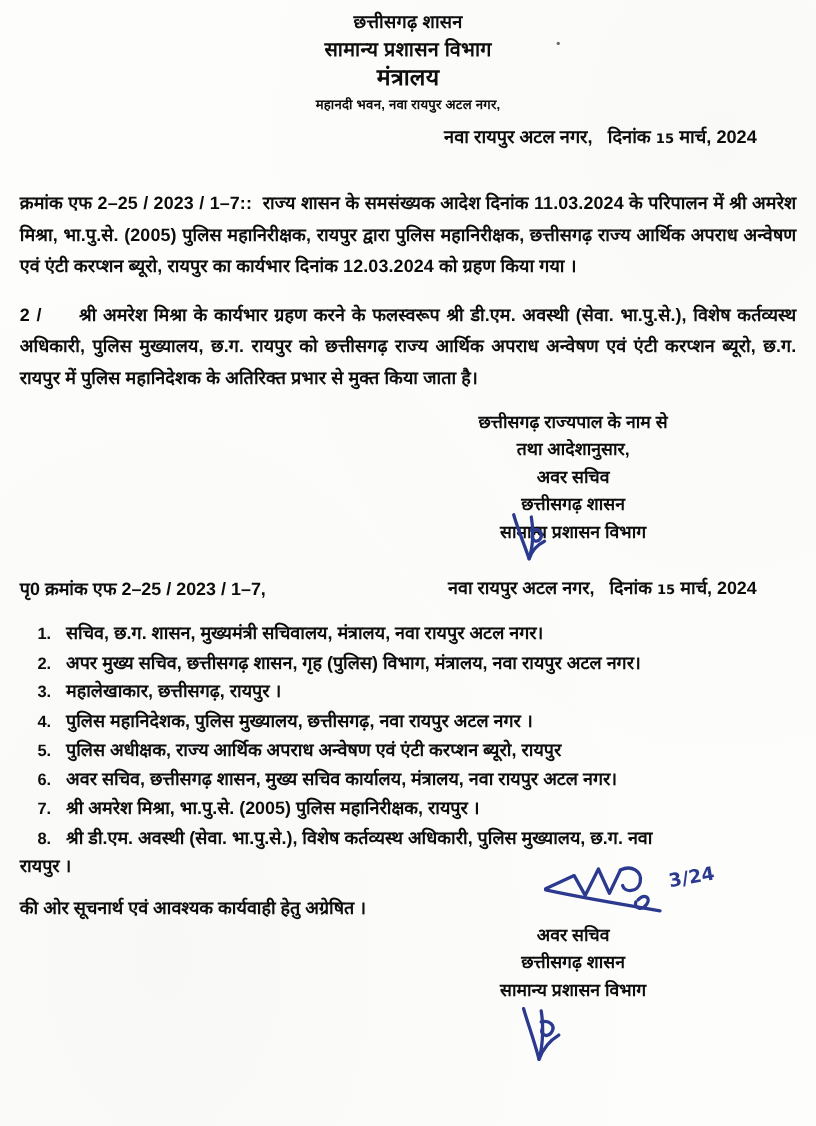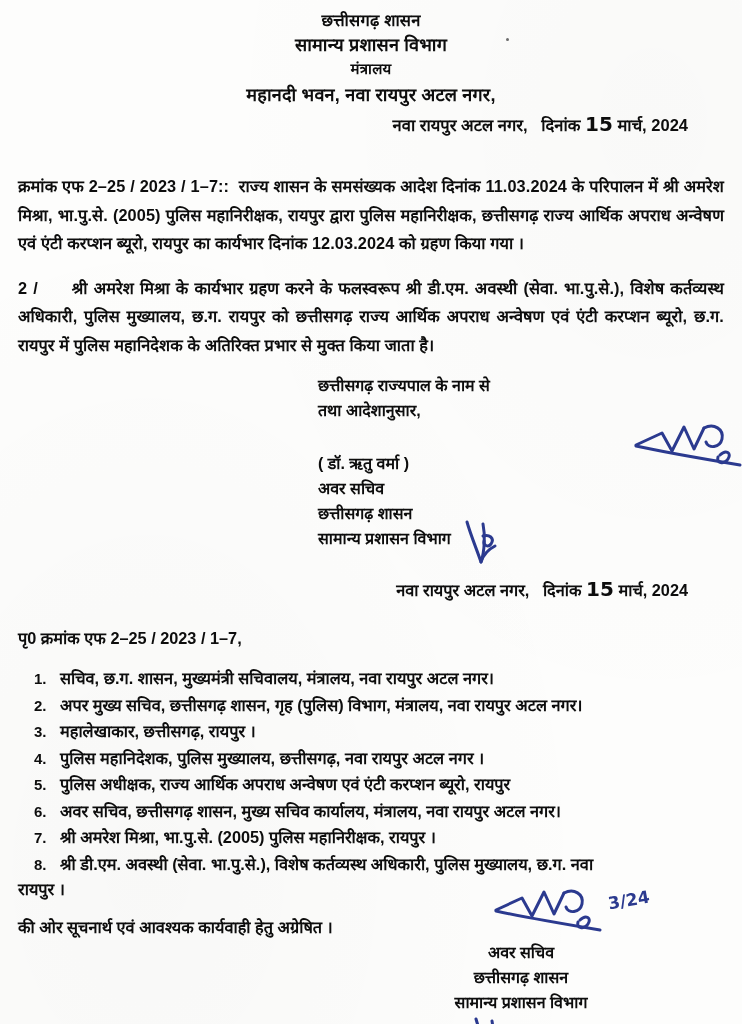--- a/index.html
+++ b/index.html
@@ -19,56 +19,57 @@
     background:
       radial-gradient(ellipse at 20% 85%, rgba(0,0,0,0.018), rgba(0,0,0,0) 55%),
       radial-gradient(ellipse at 88% 12%, rgba(0,0,0,0.015), rgba(0,0,0,0) 50%),
       #fdfdfc;
   }
   .ctr{text-align:center;}
   
   .hdr{font-weight:bold;font-size:17px;line-height:25px;letter-spacing:.2px;}
   .hdr .l1{font-size:16.5px;}
   .hdr .l2{font-size:18px;}
-  .hdr .l3{font-size:15px;font-family:Liberation Mono, monospace;}
-  .hdr .l4{font-size:18px;}
+  .hdr .l3{font-size:21px;}
+  .hdr .l4{font-size:12px;}
   .dotmark{
     position:absolute;left:506px;top:38px;width:3px;height:3px;
     background:#6b6b6b;border-radius:50%;
   }
   
   .aadesh{
     margin-top:26px;
     font-weight:bold;font-size:18px;
     padding-left:20px;
   }
   .placedate{
     text-align:right;
     font-weight:bold;font-size:16.5px;
     margin-top:4px;padding-right:36px;
   }
   .hw-date{
     font-family:"DejaVu Sans", sans-serif;
-    font-weight:bold;font-size:20px;
+    font-weight:bold;font-size:12px;
   }
   
   .para{
     font-size:16.3px;
     line-height:28.5px;
     text-align:justify;
     font-weight:bold;
     margin-top:36px;
     letter-spacing:.1px;
   }
   .para.p2{margin-top:16px;}
   .num{font-weight:bold;}
   .gap{display:inline-block;width:34px;}
   
   .sig-block{
     margin-top:14px;
+    text-align:center;
     font-size:16px;
     font-weight:bold;
     line-height:25px;
     position:relative;
     padding-left:300px;
   }
   .sig-name{margin-top:28px;position:relative;}
   .ink{
     position:absolute;
     color:#2b3a8f;
@@ -77,21 +78,21 @@
   }
   .sig-svg{position:absolute;pointer-events:none;}
   
   .prati-row{
     margin-top:26px;
     display:flex;
     align-items:flex-start;
     justify-content:space-between;
     font-weight:bold;font-size:16.3px;
   }
-  .prati-left{line-height:27px;margin-top:48px;}
+  .prati-left{line-height:27px;}
   .prati-right{padding-right:36px;font-size:16.3px;}
   
   .list{margin-top:14px;font-size:16.3px;font-weight:bold;}
   .li{display:flex;line-height:25px;margin-bottom:1.5px;}
   .li .idx{width:42px;flex:none;padding-left:16px;box-sizing:border-box;font-size:15px;}
   .li .txt{flex:1;}
   .closing{
     margin-top:16px;
     font-size:16.3px;font-weight:bold;
   }
@@ -129,33 +130,20 @@
   </div>
 
   <div class="para p2">
     <span class="num">2 /</span><span class="gap"></span><span>श्री अमरेश मिश्रा के कार्यभार ग्रहण करने के फलस्वरूप श्री डी.एम. अवस्थी (सेवा. भा.पु.से.), विशेष कर्तव्यस्थ अधिकारी, पुलिस मुख्यालय, छ.ग. रायपुर को छत्तीसगढ़ राज्य आर्थिक अपराध अन्वेषण एवं एंटी करप्शन ब्यूरो, छ.ग. रायपुर में पुलिस महानिदेशक के अतिरिक्त प्रभार से मुक्त किया जाता है।</span>
   </div>
 
   <div class="sig-block">
     <div>छत्तीसगढ़ राज्यपाल के नाम से</div>
     <div>तथा आदेशानुसार,</div>
 
-    <div class="sig-name">
-      
-      <svg class="sig-svg" width="170" height="66" style="left:310px;top:-36px;" viewBox="0 0 170 66">
-        <g fill="none" stroke="#2b3a8f" stroke-width="3" stroke-linecap="round" stroke-linejoin="round">
-          <path d="M8 30 L34 18 L44 36 L56 12 L66 34 L76 13"></path>
-          <path d="M76 13 C86 8, 96 14, 94 24 C92 33, 80 34, 78 27"></path>
-          <path d="M8 31 C40 38, 76 44, 112 50"></path>
-          <path d="M92 40 C98 34, 104 38, 100 44 C96 50, 88 48, 90 42"></path>
-        </g>
-      </svg>
-      
-      <span>( डॉ. ऋतु वर्मा )</span>
-    </div>
 
     <div>अवर सचिव</div>
     <div>छत्तीसगढ़ शासन</div>
     <div style="position:relative;">
       <svg class="sig-svg" width="40" height="52" style="left:143px;top:-10px;" viewBox="0 0 40 52">
         <g fill="none" stroke="#2b3a8f" stroke-width="3" stroke-linecap="round" stroke-linejoin="round">
           <path d="M6 6 C10 20, 16 34, 20 46 C24 34, 24 18, 22 8"></path>
           <path d="M22 20 C28 18, 34 22, 30 28 C27 32, 22 29, 23 25"></path>
           <path d="M20 46 C22 40, 26 34, 34 30"></path>
         </g>

